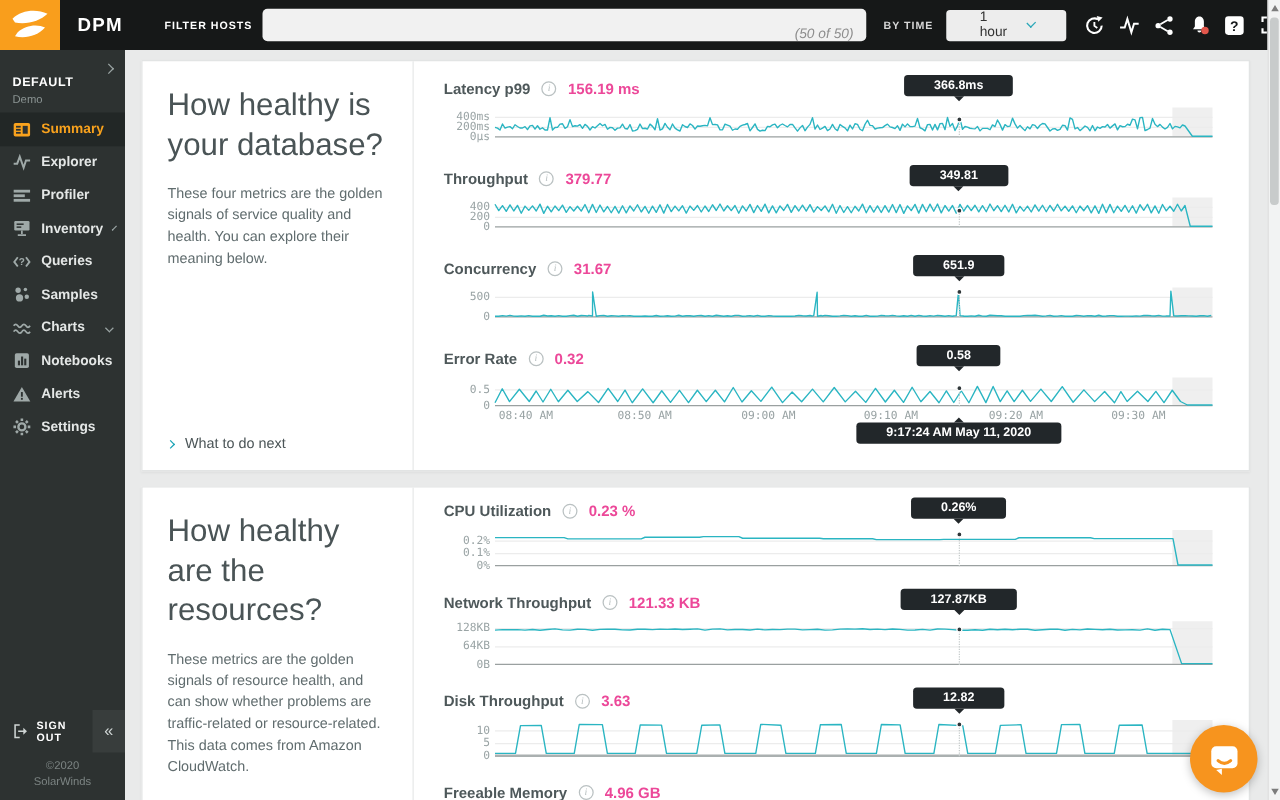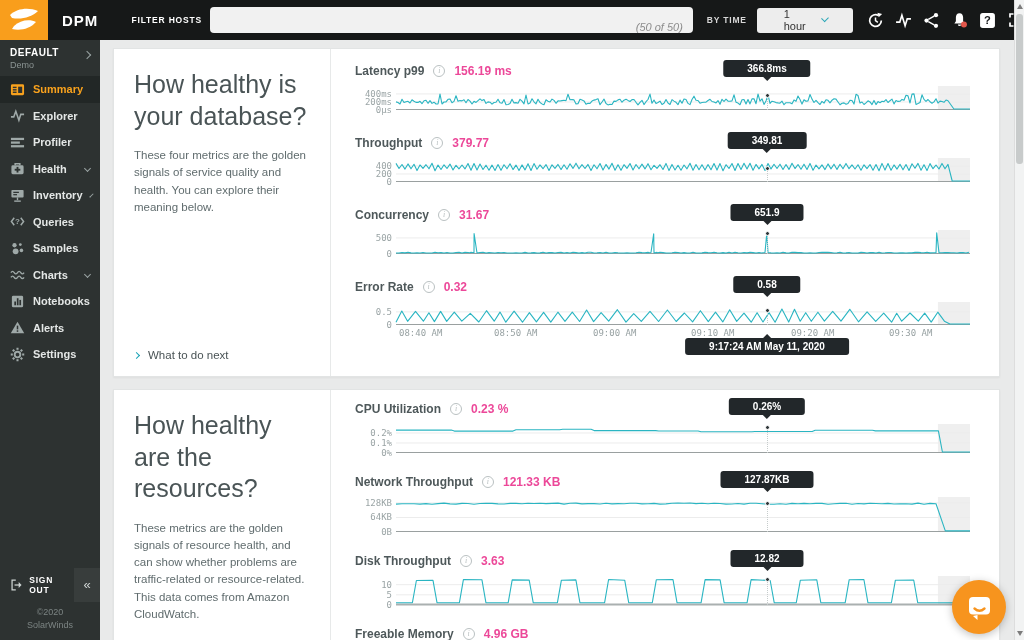--- a/index.html
+++ b/index.html
@@ -15,21 +15,21 @@
   .host-count { color:#8d8d8d; font-size:11px; font-style:italic; }
   .bytime { color:#d7d7d7; font-size:8.5px; font-weight:bold; letter-spacing:.8px; margin-left:14px; white-space:nowrap; }
   .time-dd { height:25px; background:#ededed; border-radius:3px; margin-left:10px; display:flex; align-items:center; padding:0 27px; gap:9px; cursor:pointer; }
   .time-dd span { font-size:11px; color:#333; }
   .chev { display:inline-block; width:6px; height:6px; border-right:1.6px solid #2aa7b8; border-bottom:1.6px solid #2aa7b8; transform:rotate(45deg) translateY(-2px); }
   .tb-icons { display:flex; align-items:center; gap:11px; margin-left:14px; }
   .tb-icon { width:17px; height:17px; cursor:pointer; position:relative; display:flex; align-items:center; justify-content:center; }
 
   
   .sidebar { position:absolute; top:40px; left:0; width:100px; height:600px; background:#2d3231; z-index:20; }
-  .ws-head { padding:7px 8px 6px 10px; position:relative; }
+  .ws-head { padding:21px 8px 6px 10px; position:relative; }
   .ws-name { color:#fff; font-size:10px; font-weight:bold; letter-spacing:.5px; }
   .ws-sub { color:#8b9493; font-size:9px; margin-top:2px; }
   .ws-chev { position:absolute; right:10px; top:12px; width:6px; height:6px; border-right:1.6px solid #9aa4a3; border-top:1.6px solid #9aa4a3; transform:rotate(45deg); cursor:pointer; }
   .nav-item { height:26.5px; display:flex; align-items:center; padding:0 8px 0 10px; cursor:pointer; gap:8px; }
   .nav-item .lbl { color:#e4e7e6; font-size:11px; font-weight:bold; flex:1; }
   .nav-item.active { background:#222726; }
   .nav-item.active .lbl { color:#f9a21d; }
   .nav-icon { width:15px; height:15px; flex:none; display:flex; align-items:center; justify-content:center; }
   .nav-chev { width:5px; height:5px; border-right:1.5px solid #9aa4a3; border-bottom:1.5px solid #9aa4a3; transform:rotate(45deg); margin-right:2px; }
   .side-bottom { position:absolute; bottom:0; left:0; width:100px; }
@@ -175,32 +175,20 @@
             <rect x="1" y="3" width="14" height="2.4" fill="#9fa9a8"></rect>
             <rect x="1" y="6.9" width="9.5" height="2.4" fill="#9fa9a8"></rect>
             <rect x="1" y="10.8" width="14" height="2.4" fill="#9fa9a8"></rect>
           </svg>
         </span>
         <span class="lbl">Profiler</span>
       </div>
       <div class="nav-item">
         <span class="nav-icon">
           <svg width="15" height="15" viewBox="0 0 16 16">
-            <path d="M5.5 4.5 V2.8 H10.5 V4.5" stroke="#9fa9a8" stroke-width="1.6" fill="none"></path>
-            <rect x="1.5" y="4.5" width="13" height="9.5" rx="1.5" fill="#9fa9a8"></rect>
-            <rect x="7" y="6.3" width="2" height="6" fill="#2d3231"></rect>
-            <rect x="5" y="8.3" width="6" height="2" fill="#2d3231"></rect>
-          </svg>
-        </span>
-        <span class="lbl">Health</span>
-        <span class="nav-chev"></span>
-      </div>
-      <div class="nav-item">
-        <span class="nav-icon">
-          <svg width="15" height="15" viewBox="0 0 16 16">
             <rect x="1.5" y="2" width="13" height="8" rx="1" fill="#9fa9a8"></rect>
             <rect x="3.5" y="4" width="6" height="1.3" fill="#2d3231"></rect>
             <rect x="3.5" y="6.5" width="4" height="1.3" fill="#2d3231"></rect>
             <line x1="8" y1="10" x2="8" y2="13" stroke="#9fa9a8" stroke-width="1.5"></line>
             <line x1="4.5" y1="14" x2="11.5" y2="14" stroke="#9fa9a8" stroke-width="1.5"></line>
           </svg>
         </span>
         <span class="lbl">Inventory</span>
         <span class="nav-chev"></span>
       </div>

